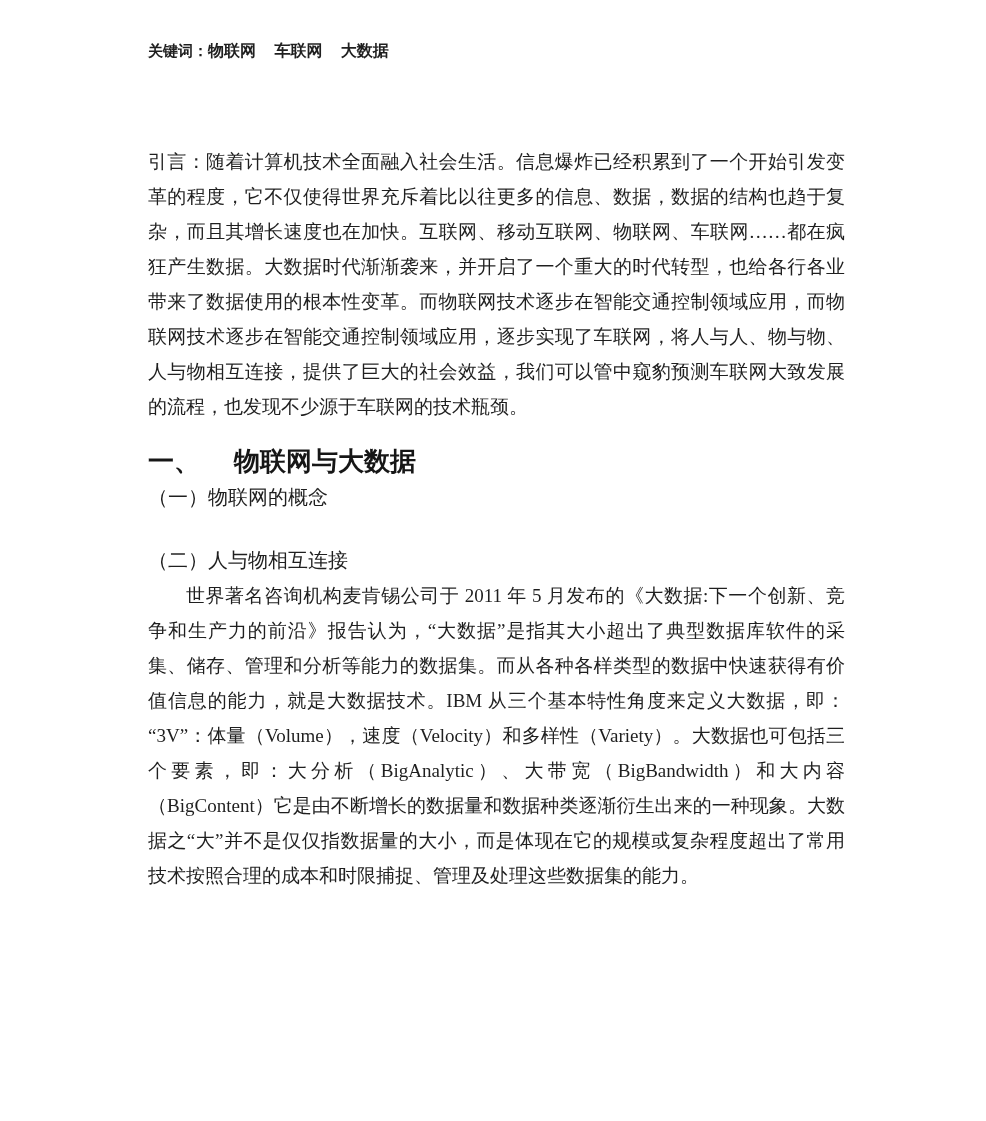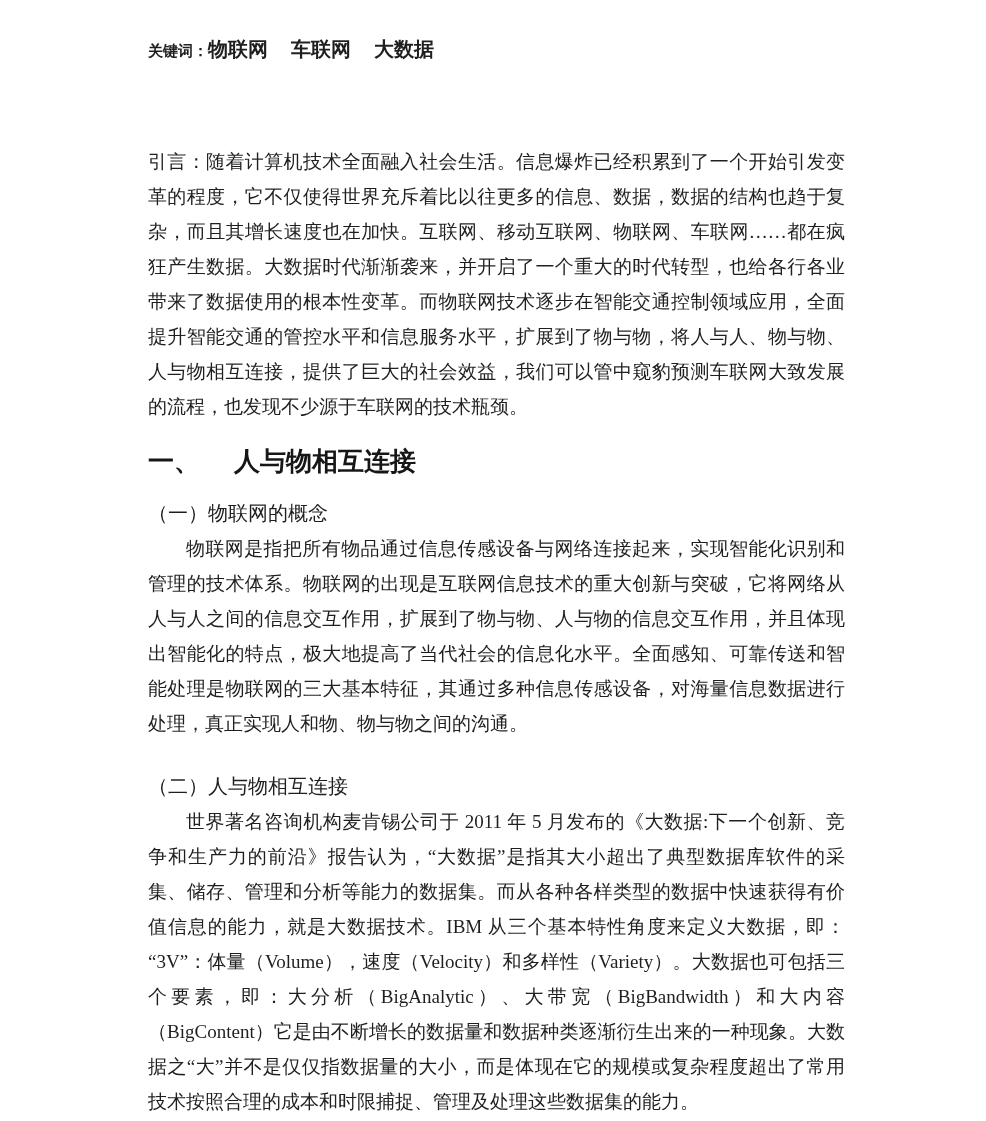--- a/index.html
+++ b/index.html
@@ -25,21 +25,21 @@
     font-weight: 700;
     line-height: 30px;
     white-space: nowrap;
   }
   .kw-label {
     font-family: "Liberation Serif", "DejaVu Serif", serif;
     font-size: 15px;
   }
   .kw-term {
     font-family: "Liberation Sans", "DejaVu Sans", sans-serif;
-    font-size: 20px;
+    font-size: 16px;
   }
   .kw-term + .kw-term { margin-left: 1.15em; }
   .intro {
     margin-top: 78px;
     font-size: 19px;
     line-height: 35px;
     text-align: justify;
   }
   .heading {
     margin-top: 18px;
@@ -52,46 +52,45 @@
   .heading .h-number {
     display: inline-block;
     margin-right: 34px;
   }
   .section .subtitle {
     margin-top: 28px;
     font-size: 20px;
     font-weight: 400;
     line-height: 35px;
   }
-  .section:first-of-type .subtitle { margin-top: 16px; }
+  .section:first-of-type .subtitle { margin-top: 0; }
   .section .body {
     font-size: 19px;
     line-height: 35px;
     text-align: justify;
     text-indent: 2em;
   }
 </style>
 </head>
 <body>
 
 <div class="page">
 
   <p class="keywords">
     <span class="kw-label">关键词：</span><span class="kw-term">物联网</span><span class="kw-term">车联网</span><span class="kw-term">大数据</span>
   </p>
 
-  <p class="intro">引言：随着计算机技术全面融入社会生活。信息爆炸已经积累到了一个开始引发变革的程度，它不仅使得世界充斥着比以往更多的信息、数据，数据的结构也趋于复杂，而且其增长速度也在加快。互联网、移动互联网、物联网、车联网……都在疯狂产生数据。大数据时代渐渐袭来，并开启了一个重大的时代转型，也给各行各业带来了数据使用的根本性变革。而物联网技术逐步在智能交通控制领域应用，全面提升智能交通的管控水平和信息服务水平，扩展到了物与物，将人与人、物与物、人与物相互连接，提供了巨大的社会效益，我们可以管中窥豹预测车联网大致发展的流程，也发现不少源于车联网的技术瓶颈。</p>
+  <p class="intro">引言：随着计算机技术全面融入社会生活。信息爆炸已经积累到了一个开始引发变革的程度，它不仅使得世界充斥着比以往更多的信息、数据，数据的结构也趋于复杂，而且其增长速度也在加快。互联网、移动互联网、物联网、车联网……都在疯狂产生数据。大数据时代渐渐袭来，并开启了一个重大的时代转型，也给各行各业带来了数据使用的根本性变革。而物联网技术逐步在智能交通控制领域应用，而物联网技术逐步在智能交通控制领域应用，逐步实现了车联网，将人与人、物与物、人与物相互连接，提供了巨大的社会效益，我们可以管中窥豹预测车联网大致发展的流程，也发现不少源于车联网的技术瓶颈。</p>
 
   <h1 class="heading">
-    <span class="h-number">一、</span><span class="h-title">人与物相互连接</span>
+    <span class="h-number">一、</span><span class="h-title">物联网与大数据</span>
   </h1>
 
   <div class="section">
     <h2 class="subtitle">（一）物联网的概念</h2>
-    <p class="body">物联网是指把所有物品通过信息传感设备与网络连接起来，实现智能化识别和管理的技术体系。物联网的出现是互联网信息技术的重大创新与突破，它将网络从人与人之间的信息交互作用，扩展到了物与物、人与物的信息交互作用，并且体现出智能化的特点，极大地提高了当代社会的信息化水平。全面感知、可靠传送和智能处理是物联网的三大基本特征，其通过多种信息传感设备，对海量信息数据进行处理，真正实现人和物、物与物之间的沟通。</p>
   </div>
 
   <div class="section">
     <h2 class="subtitle">（二）人与物相互连接</h2>
     <p class="body">世界著名咨询机构麦肯锡公司于 2011 年 5 月发布的《大数据:下一个创新、竞争和生产力的前沿》报告认为，“大数据”是指其大小超出了典型数据库软件的采集、储存、管理和分析等能力的数据集。而从各种各样类型的数据中快速获得有价值信息的能力，就是大数据技术。IBM 从三个基本特性角度来定义大数据，即：“3V”：体量（Volume），速度（Velocity）和多样性（Variety）。大数据也可包括三个要素，即：大分析（BigAnalytic）、大带宽（BigBandwidth）和大内容（BigContent）它是由不断增长的数据量和数据种类逐渐衍生出来的一种现象。大数据之“大”并不是仅仅指数据量的大小，而是体现在它的规模或复杂程度超出了常用技术按照合理的成本和时限捕捉、管理及处理这些数据集的能力。</p>
   </div>
 
 </div>
 
 </body></html>

